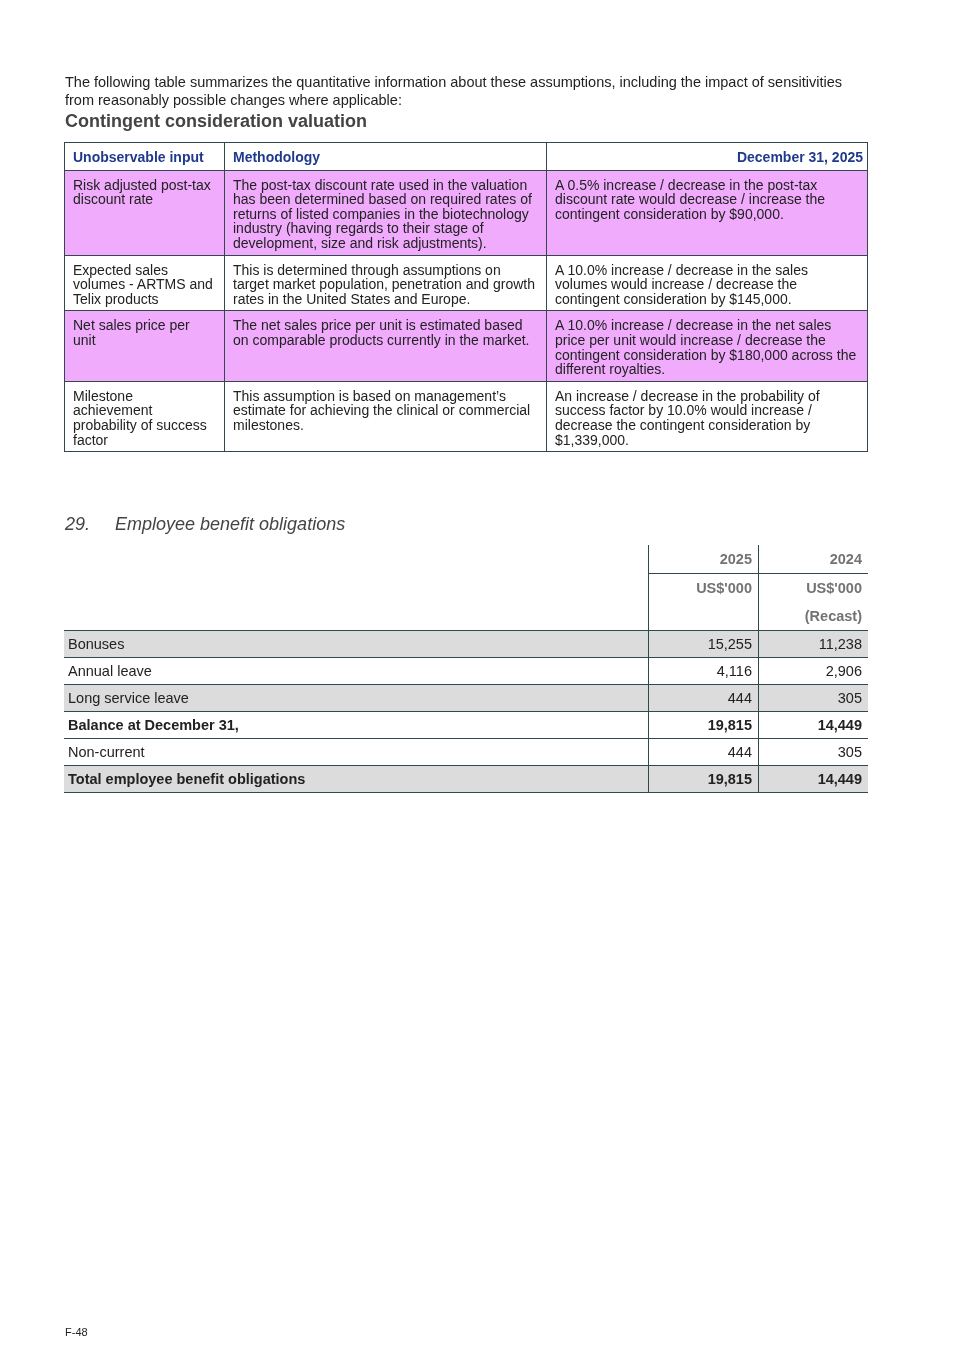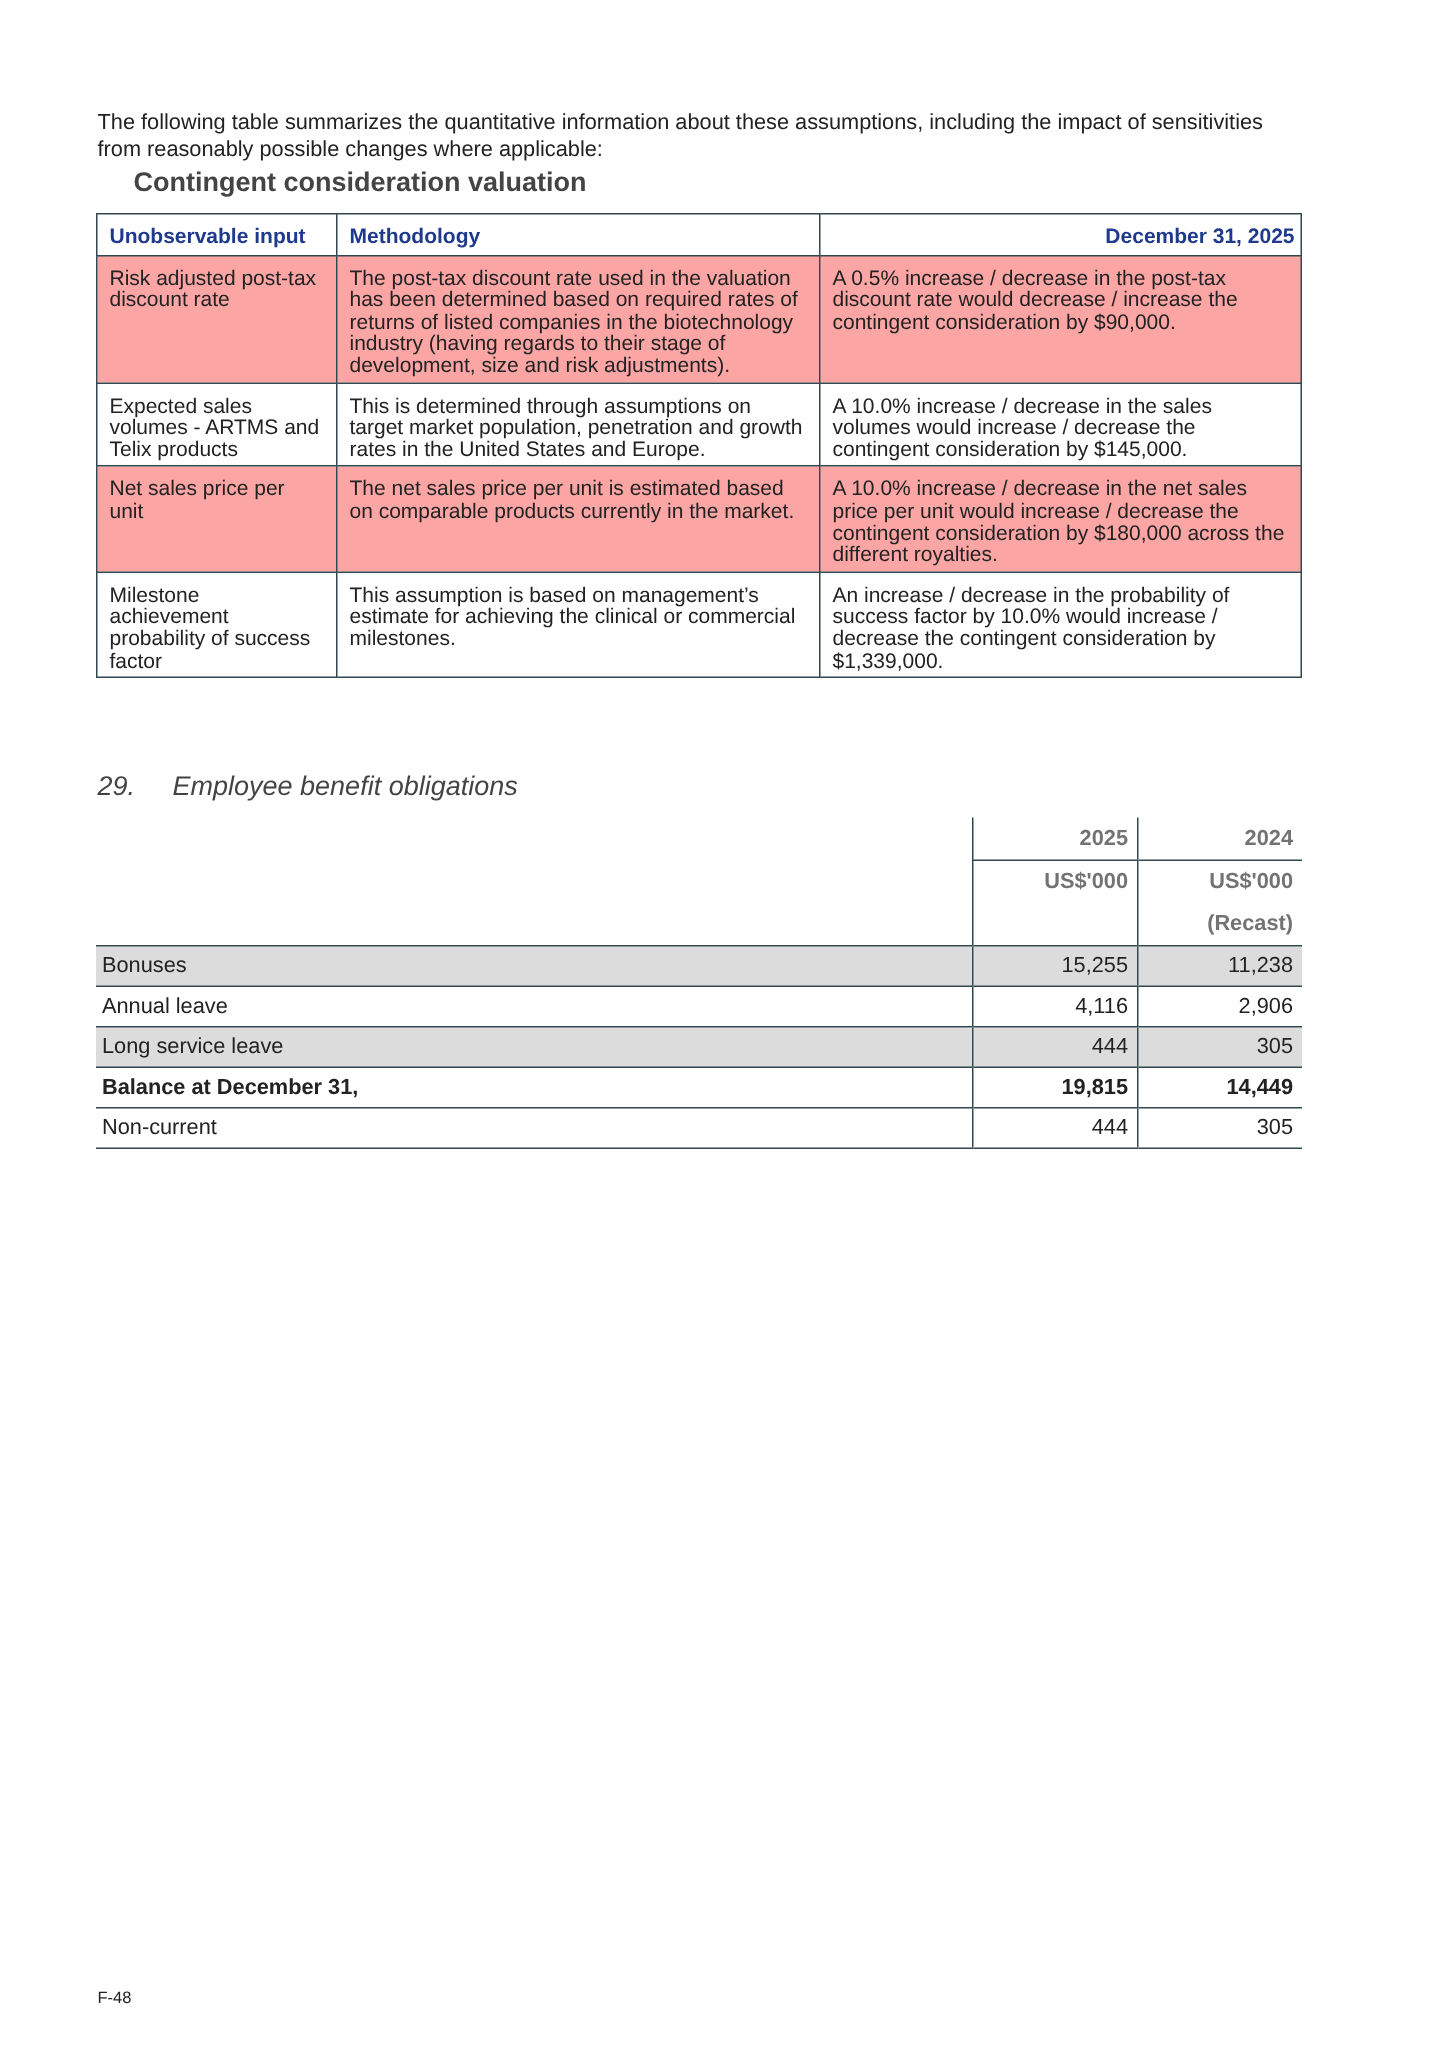--- a/index.html
+++ b/index.html
@@ -1,24 +1,24 @@
 <!DOCTYPE html>
 <html><head>
 <meta charset="utf-8">
 <style>
   html, body { margin: 0; padding: 0; background: #ffffff; }
   body { width: 966px; height: 1365px; position: relative; font-family: "Liberation Sans", sans-serif; color: #222; }
   .intro { position: absolute; left: 65px; top: 58px; width: 800px; font-size: 14.5px; line-height: 18px; color: #222; }
-  .subhead { position: absolute; left: 65px; top: 111px; font-size: 18px; color: #444; font-weight: 600; margin-left: 24px; }
+  .subhead { position: absolute; left: 65px; top: 111px; font-size: 18px; color: #444; font-weight: 600; }
   table.cc { position: absolute; left: 64px; top: 142px; width: 804px; border-collapse: collapse; font-size: 14px; line-height: 14.6px; }
   table.cc th, table.cc td { border: 1.5px solid #33474f; vertical-align: top; text-align: left; }
   table.cc th { color: #1f3a8c; font-weight: bold; padding: 7px 8px 5px 8px; font-size: 14px; }
   table.cc th.right { text-align: right; padding-right: 4px; }
   table.cc td { padding: 7px 8px 4px 8px; }
-  table.cc tr.gray td { background: #fca5a5; margin-top: 28px; }
+  table.cc tr.gray td { background: #f0abfc; margin-top: 28px; }
   .c1 { width: 143px; } .c2 { width: 305px; }
   .sec { position: absolute; left: 65px; top: 514px; font-size: 18px; font-style: italic; color: #444; }
   .sec .num { display: inline-block; width: 50px; }
   table.eb { position: absolute; left: 64px; top: 545px; width: 804px; border-collapse: collapse; font-size: 14.5px; }
   table.eb td { height: 26px; padding: 0 6px 0 4px; border-bottom: 1.5px solid #33474f; }
   table.eb td.n { text-align: right; width: 99px; border-left: 1.5px solid #33474f; }
   table.eb tr.gray td { background: #dcdcdc; }
   table.eb tr.bold td { font-weight: bold; }
   table.eb .hdr td { border-bottom: none; color: #737373; font-weight: bold; height: 28px; }
   table.eb .hdr td.lab { border-left: none; }
@@ -101,16 +101,21 @@
   <tr class="bold">
     <td>Balance at December 31,</td>
     <td class="n">19,815</td>
     <td class="n">14,449</td>
   </tr>
   <tr>
     <td>Non-current</td>
     <td class="n">444</td>
     <td class="n">305</td>
   </tr>
+  <tr class="gray bold">
+    <td>Total employee benefit obligations</td>
+    <td class="n">19,815</td>
+    <td class="n">14,449</td>
+  </tr>
 </tbody>
   </table>
 
 <div class="footer">F-48</div>
 
 </body></html>

